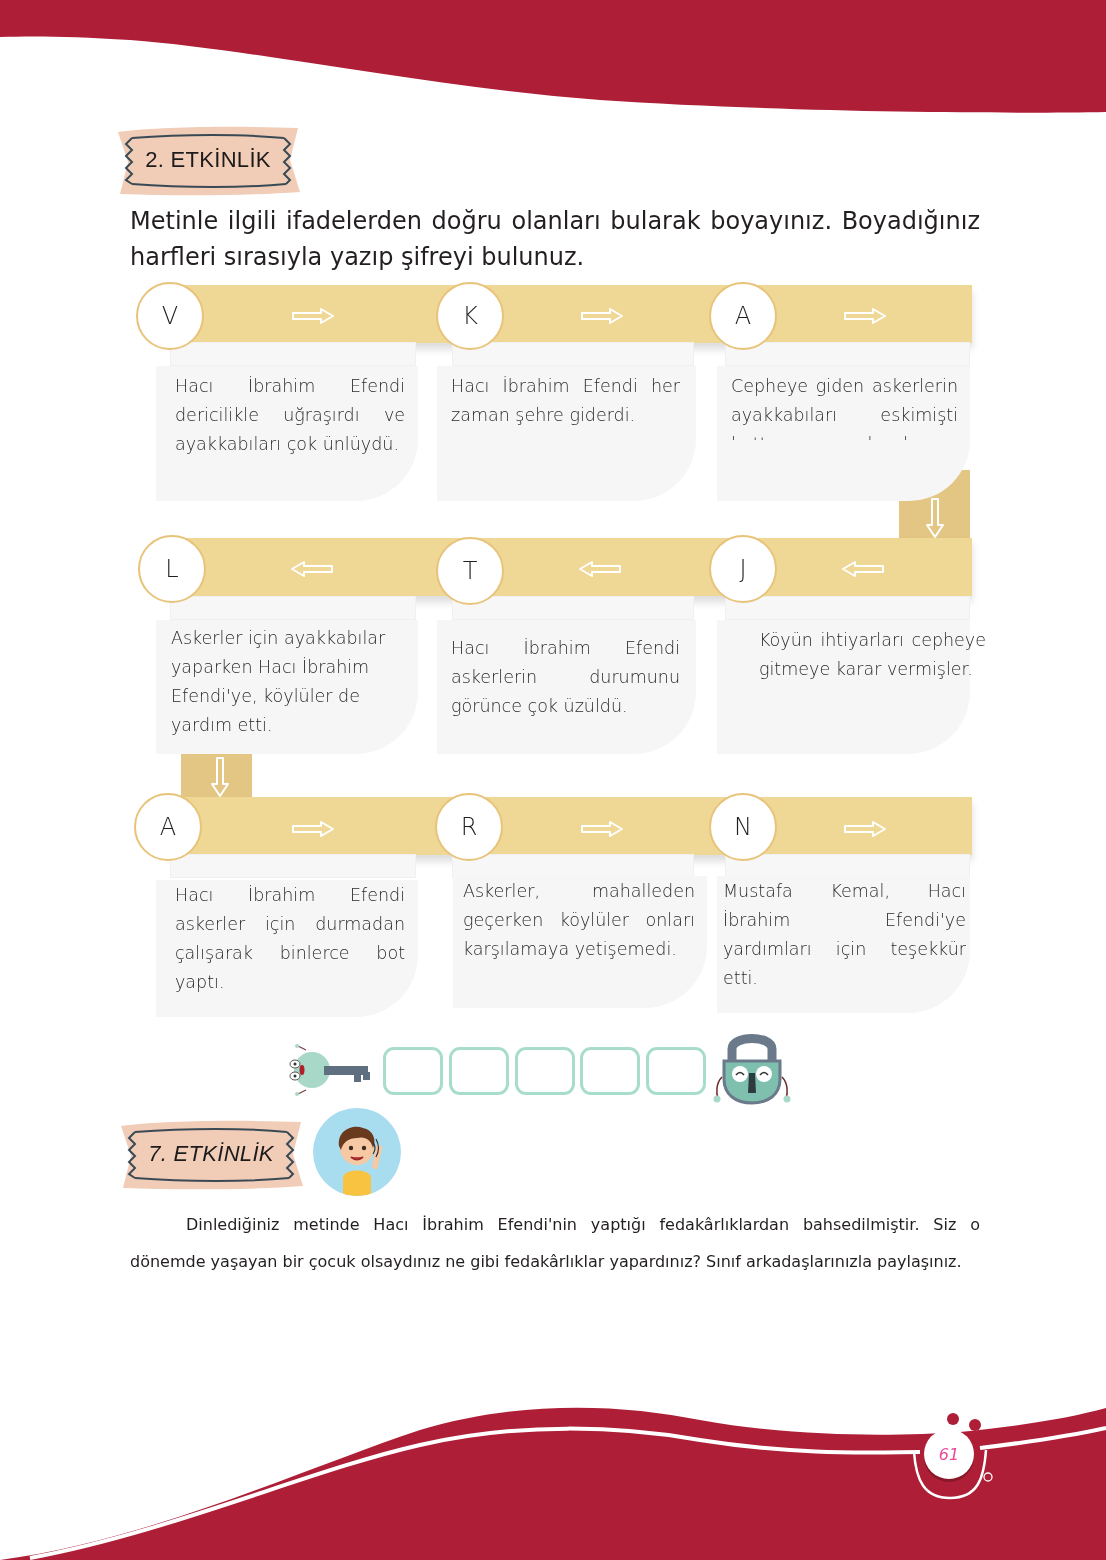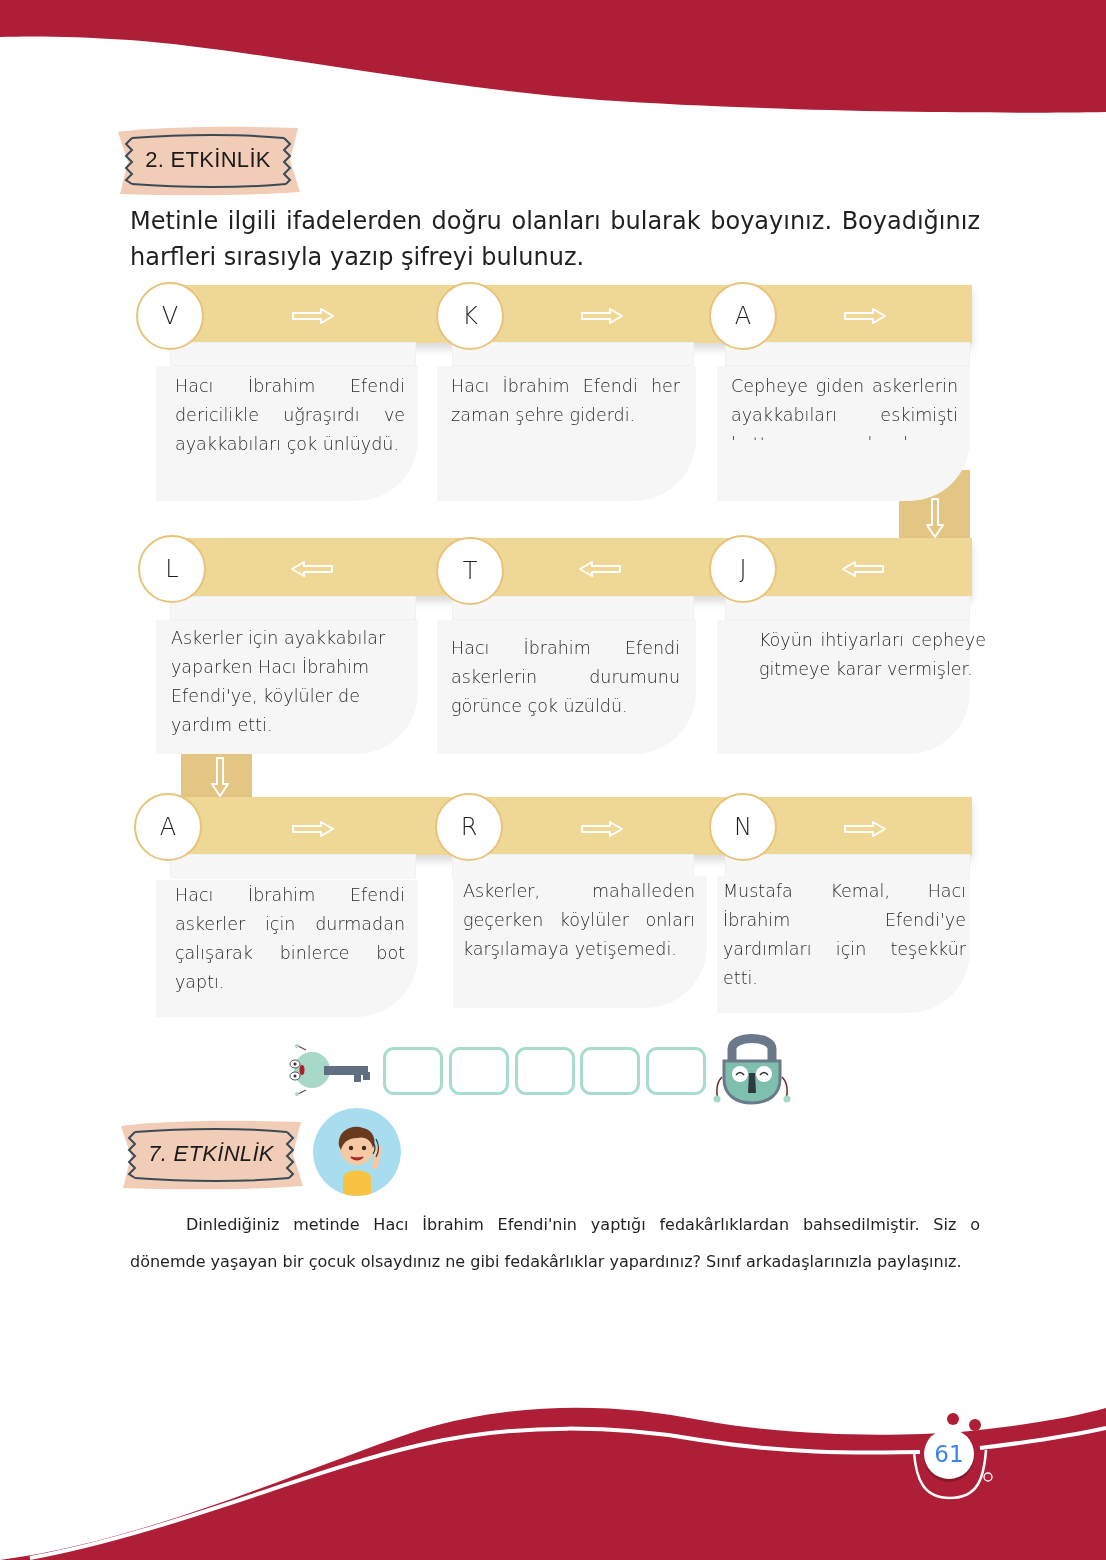--- a/index.html
+++ b/index.html
@@ -29,21 +29,21 @@
   .connector { position: absolute; background: #e3c684; }
 
   .answer-box { position: absolute; top: 1047px; width: 60px; height: 48px; border: 3px solid #a8dccd; border-radius: 11px; background: #fff; }
 
   .key-icon, .lock-icon { position: absolute; }
 
   .body-text { position: absolute; left: 130px; top: 1207px; width: 850px; font-family: "DejaVu Sans", sans-serif; font-size: 16px; line-height: 36.5px; color: #231f20; text-align: justify; text-align-last: left; }
 
   .boy-avatar { position: absolute; left: 313px; top: 1108px; width: 88px; height: 88px; border-radius: 50%; background: #a8dcef; overflow: hidden; }
 
-  .page-number { position: absolute; left: 924px; top: 1429px; width: 50px; height: 50px; border-radius: 50%; background: #ffffff; display: flex; align-items: center; justify-content: center; font-family: "DejaVu Sans", sans-serif; font-size: 23px; color: #3b82f6; box-shadow: 0 3px 0 #8a1729; }
+  .page-number { position: absolute; left: 924px; top: 1429px; width: 50px; height: 50px; border-radius: 50%; background: #ffffff; display: flex; align-items: center; justify-content: center; font-family: "DejaVu Sans", sans-serif; font-size: 16px; color: #ec4899; box-shadow: 0 3px 0 #8a1729; font-style: italic; }
 </style>
 </head>
 <body>
 
 <svg class="top-wave" viewBox="0 0 1106 120" preserveAspectRatio="none">
   <path d="M0 0 H1106 V112 C1000 114 780 112 600 100 C420 86 260 50 130 40 C70 36 30 36 0 37 Z" fill="#ae1f37"></path>
 </svg>
 
 <div class="theme-header">
 </div>

